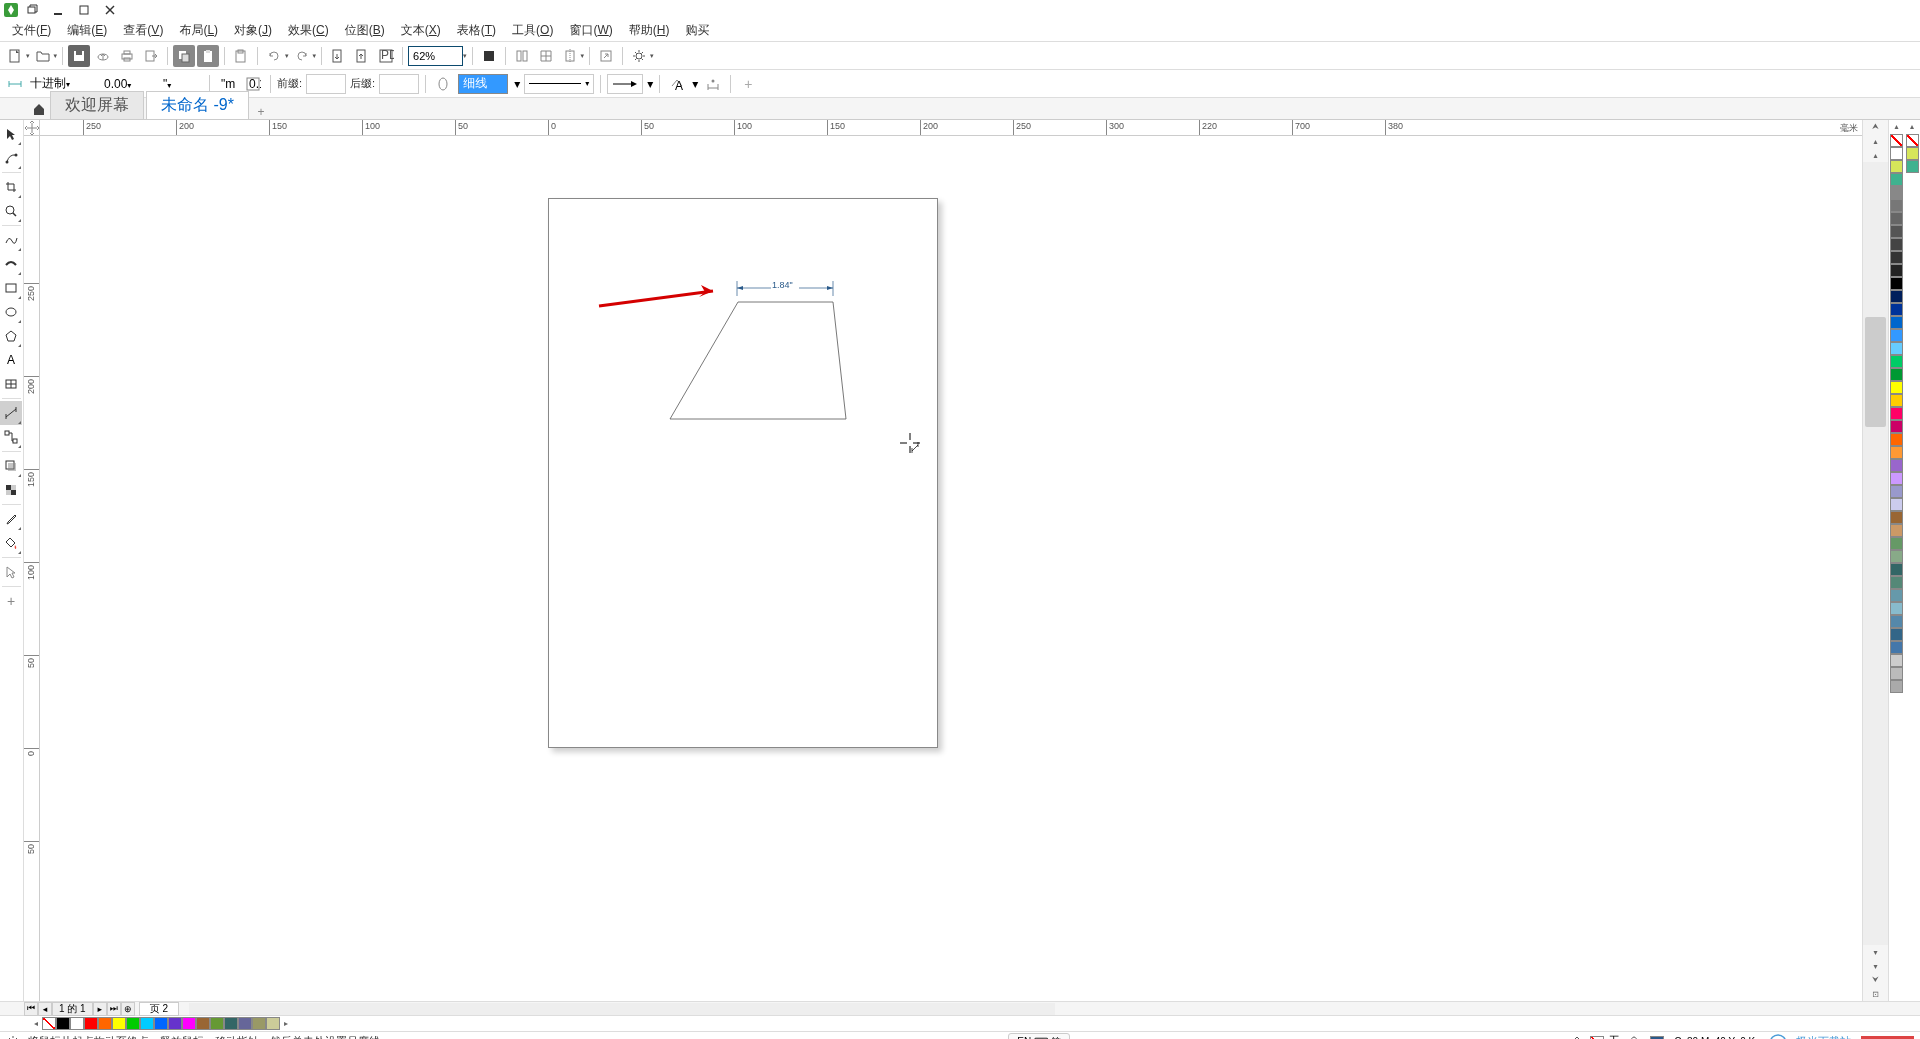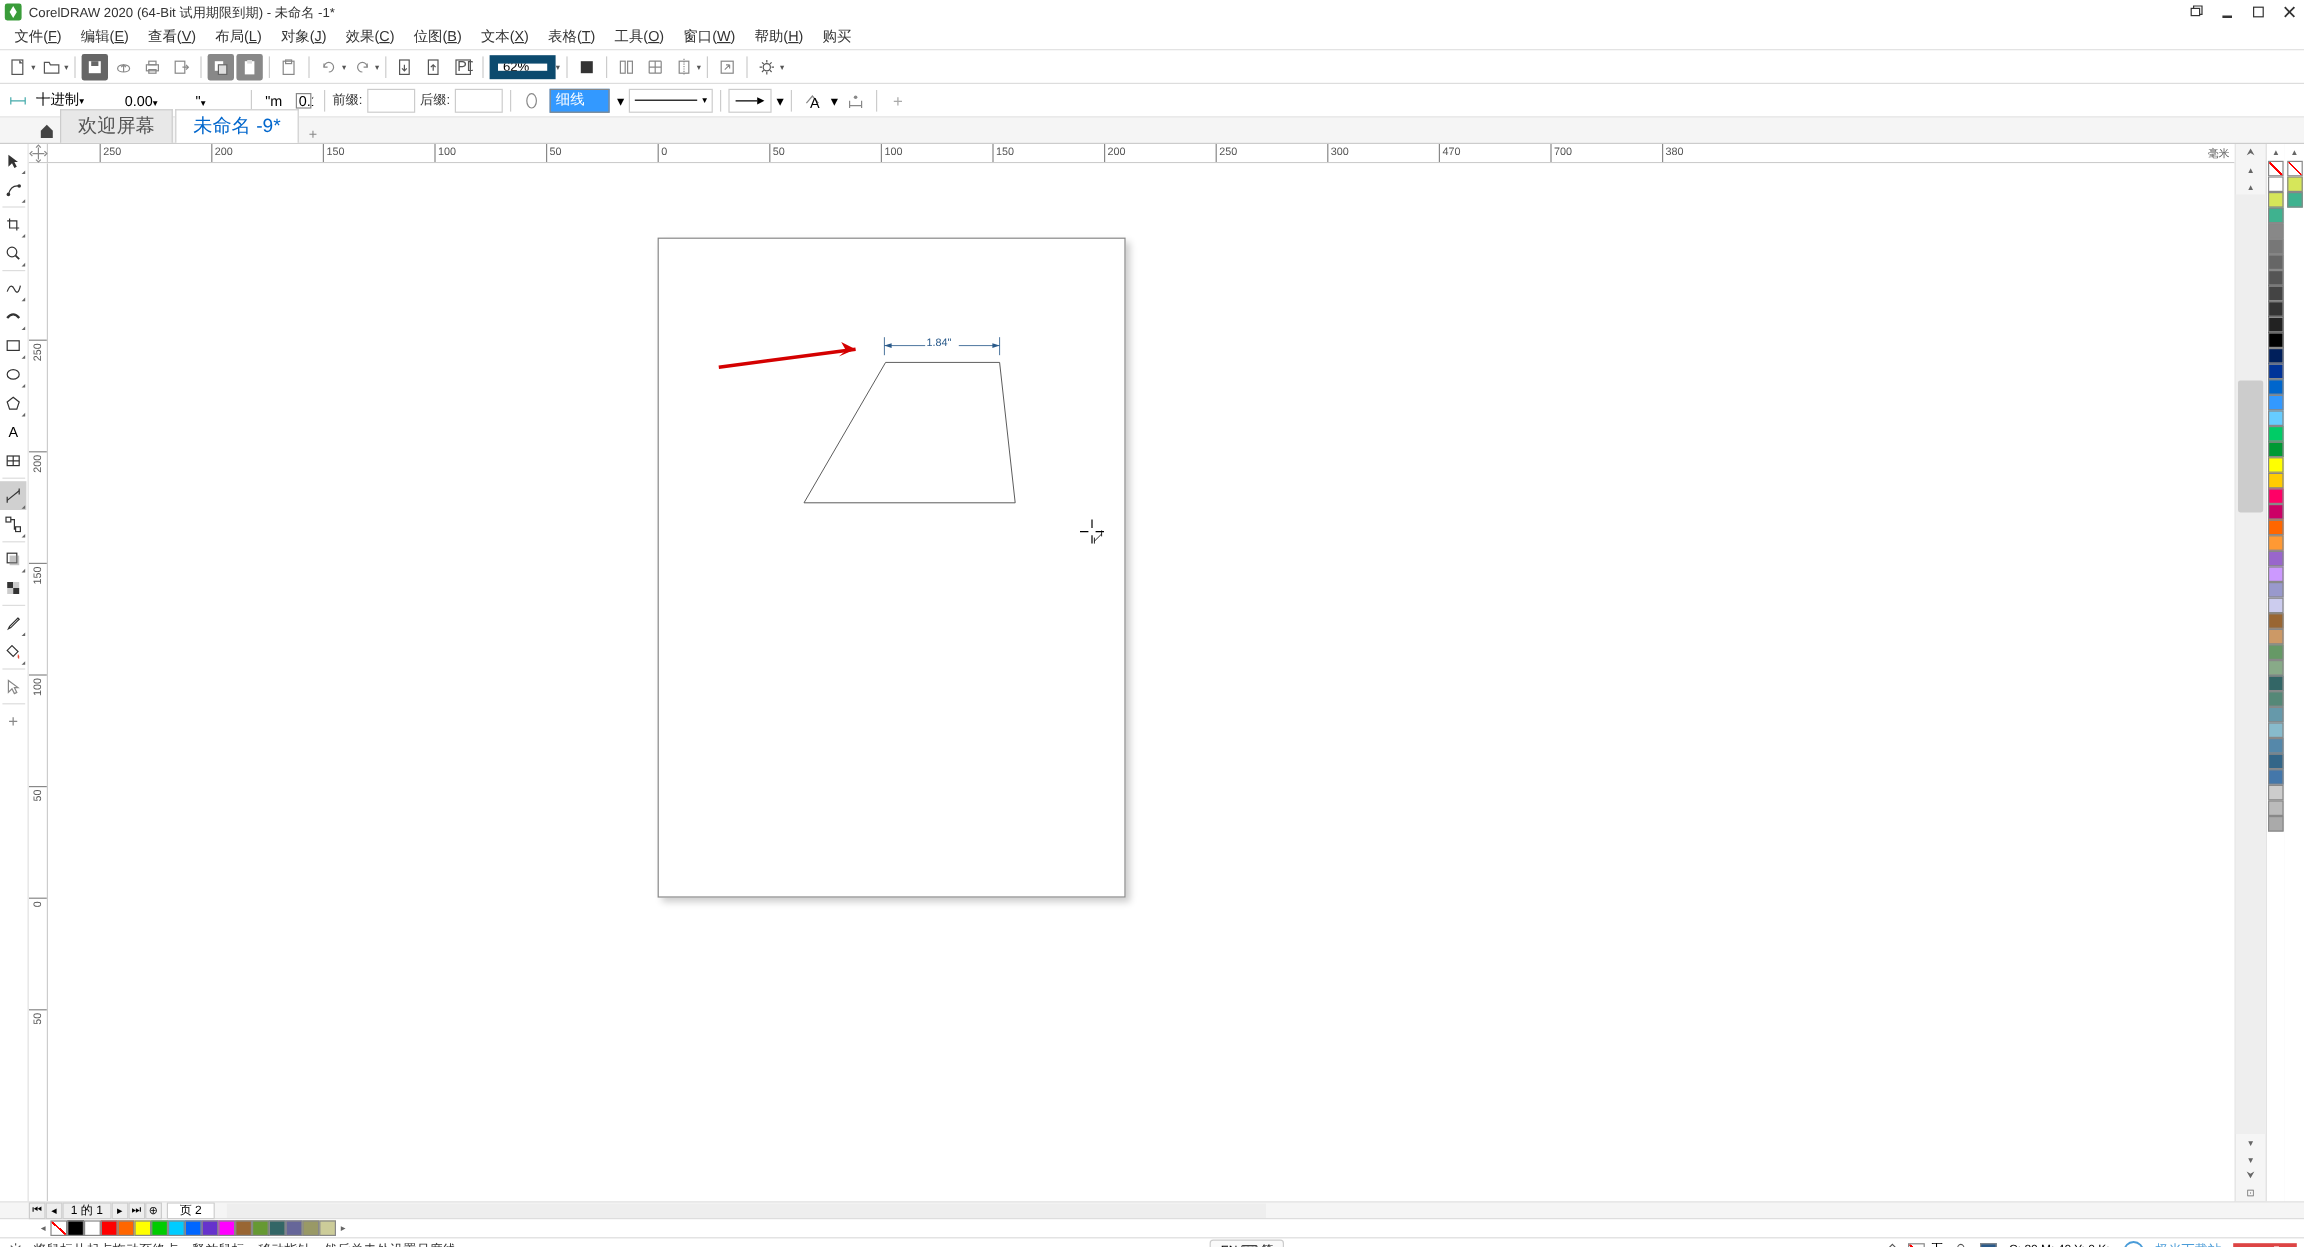--- a/index.html
+++ b/index.html
@@ -15,21 +15,21 @@
 
 .menubar { height: 22px; background: #fff; display: flex; align-items: center; padding: 0 4px; border-bottom: 1px solid #ddd; }
 .menubar .menuitem { padding: 2px 8px; cursor: pointer; color: #333; font-size: 12px; }
 .menubar .menuitem u { text-decoration: underline; }
 
 
 .toolbar { height: 28px; background: #fff; display: flex; align-items: center; padding: 0 4px; border-bottom: 1px solid #ddd; gap: 2px; }
 .toolbar .tbtn { width: 22px; height: 22px; display: flex; align-items: center; justify-content: center; cursor: pointer; border-radius: 2px; position: relative; }
 .toolbar .sep { width: 1px; height: 18px; background: #ccc; margin: 0 3px; }
 .toolbar .dropdown-arrow { font-size: 7px; color: #555; margin-left: -2px; }
-.toolbar .zoom-input { width: 55px; height: 20px; border: 7px solid #0c4a6e; padding: 0 4px; font-size: 11px; }
+.toolbar .zoom-input { width: 55px; height: 20px; border: 1px solid #0c4a6e; padding: 0 4px; font-size: 11px; }
 
 
 .propbar { height: 28px; background: #fff; display: flex; align-items: center; padding: 0 4px; border-bottom: 1px solid #ddd; gap: 4px; }
 .propbar .plabel { font-size: 11px; color: #333; }
 .propbar .pinput { height: 20px; border: 1px solid #ccc; padding: 0 4px; font-size: 11px; background: #fff; }
 .propbar .pinput.sel { background: #3399ff; color: #fff; }
 .propbar .pbtn { width: 22px; height: 22px; display: flex; align-items: center; justify-content: center; cursor: pointer; border-radius: 2px; }
 .propbar .line-style { width: 70px; height: 20px; border: 1px solid #ccc; display: flex; align-items: center; padding: 0 4px; }
 .propbar .line-style .line { flex: 1; height: 1px; background: #000; }
 .propbar .arrow-style { width: 36px; height: 20px; border: 1px solid #ccc; display: flex; align-items: center; justify-content: center; }
@@ -110,21 +110,20 @@
 </style>
 </head>
 <body>
 
 <div class="titlebar">
   <div class="logo">
     <svg width="10" height="10" viewBox="0 0 10 10">
         <path d="M5 0 L8 5 L5 10 L2 5 Z" fill="#fff"></path>
       </svg>
   </div>
-  <div class="title">CorelDRAW 2020 (64-Bit 试用期限到期) - 未命名 -1*</div>
   <div class="winbtns">
     <div class="winbtn">
         <svg width="12" height="12">
           <rect x="2" y="3" width="7" height="6" fill="none" stroke="#333"></rect>
           <path d="M4 3 V1 H11 V8 H9" fill="none" stroke="#333"></path>
         </svg>
       </div>
     <div class="winbtn">
         <svg width="12" height="12">
           <line x1="2" y1="10" x2="10" y2="10" stroke="#333" stroke-width="2"></line>
@@ -550,21 +549,21 @@
         <div class="tick" style="left: 880px;">
           <div class="lbl">200</div>
         </div>
         <div class="tick" style="left: 973px;">
           <div class="lbl">250</div>
         </div>
         <div class="tick" style="left: 1066px;">
           <div class="lbl">300</div>
         </div>
         <div class="tick" style="left: 1159px;">
-          <div class="lbl">470</div>
+          <div class="lbl">220</div>
         </div>
         <div class="tick" style="left: 1252px;">
           <div class="lbl">700</div>
         </div>
         <div class="tick" style="left: 1345px;">
           <div class="lbl">380</div>
         </div>
       </div>
     <div class="canvas-row">
       <div class="ruler-v" id="ruler-v">

